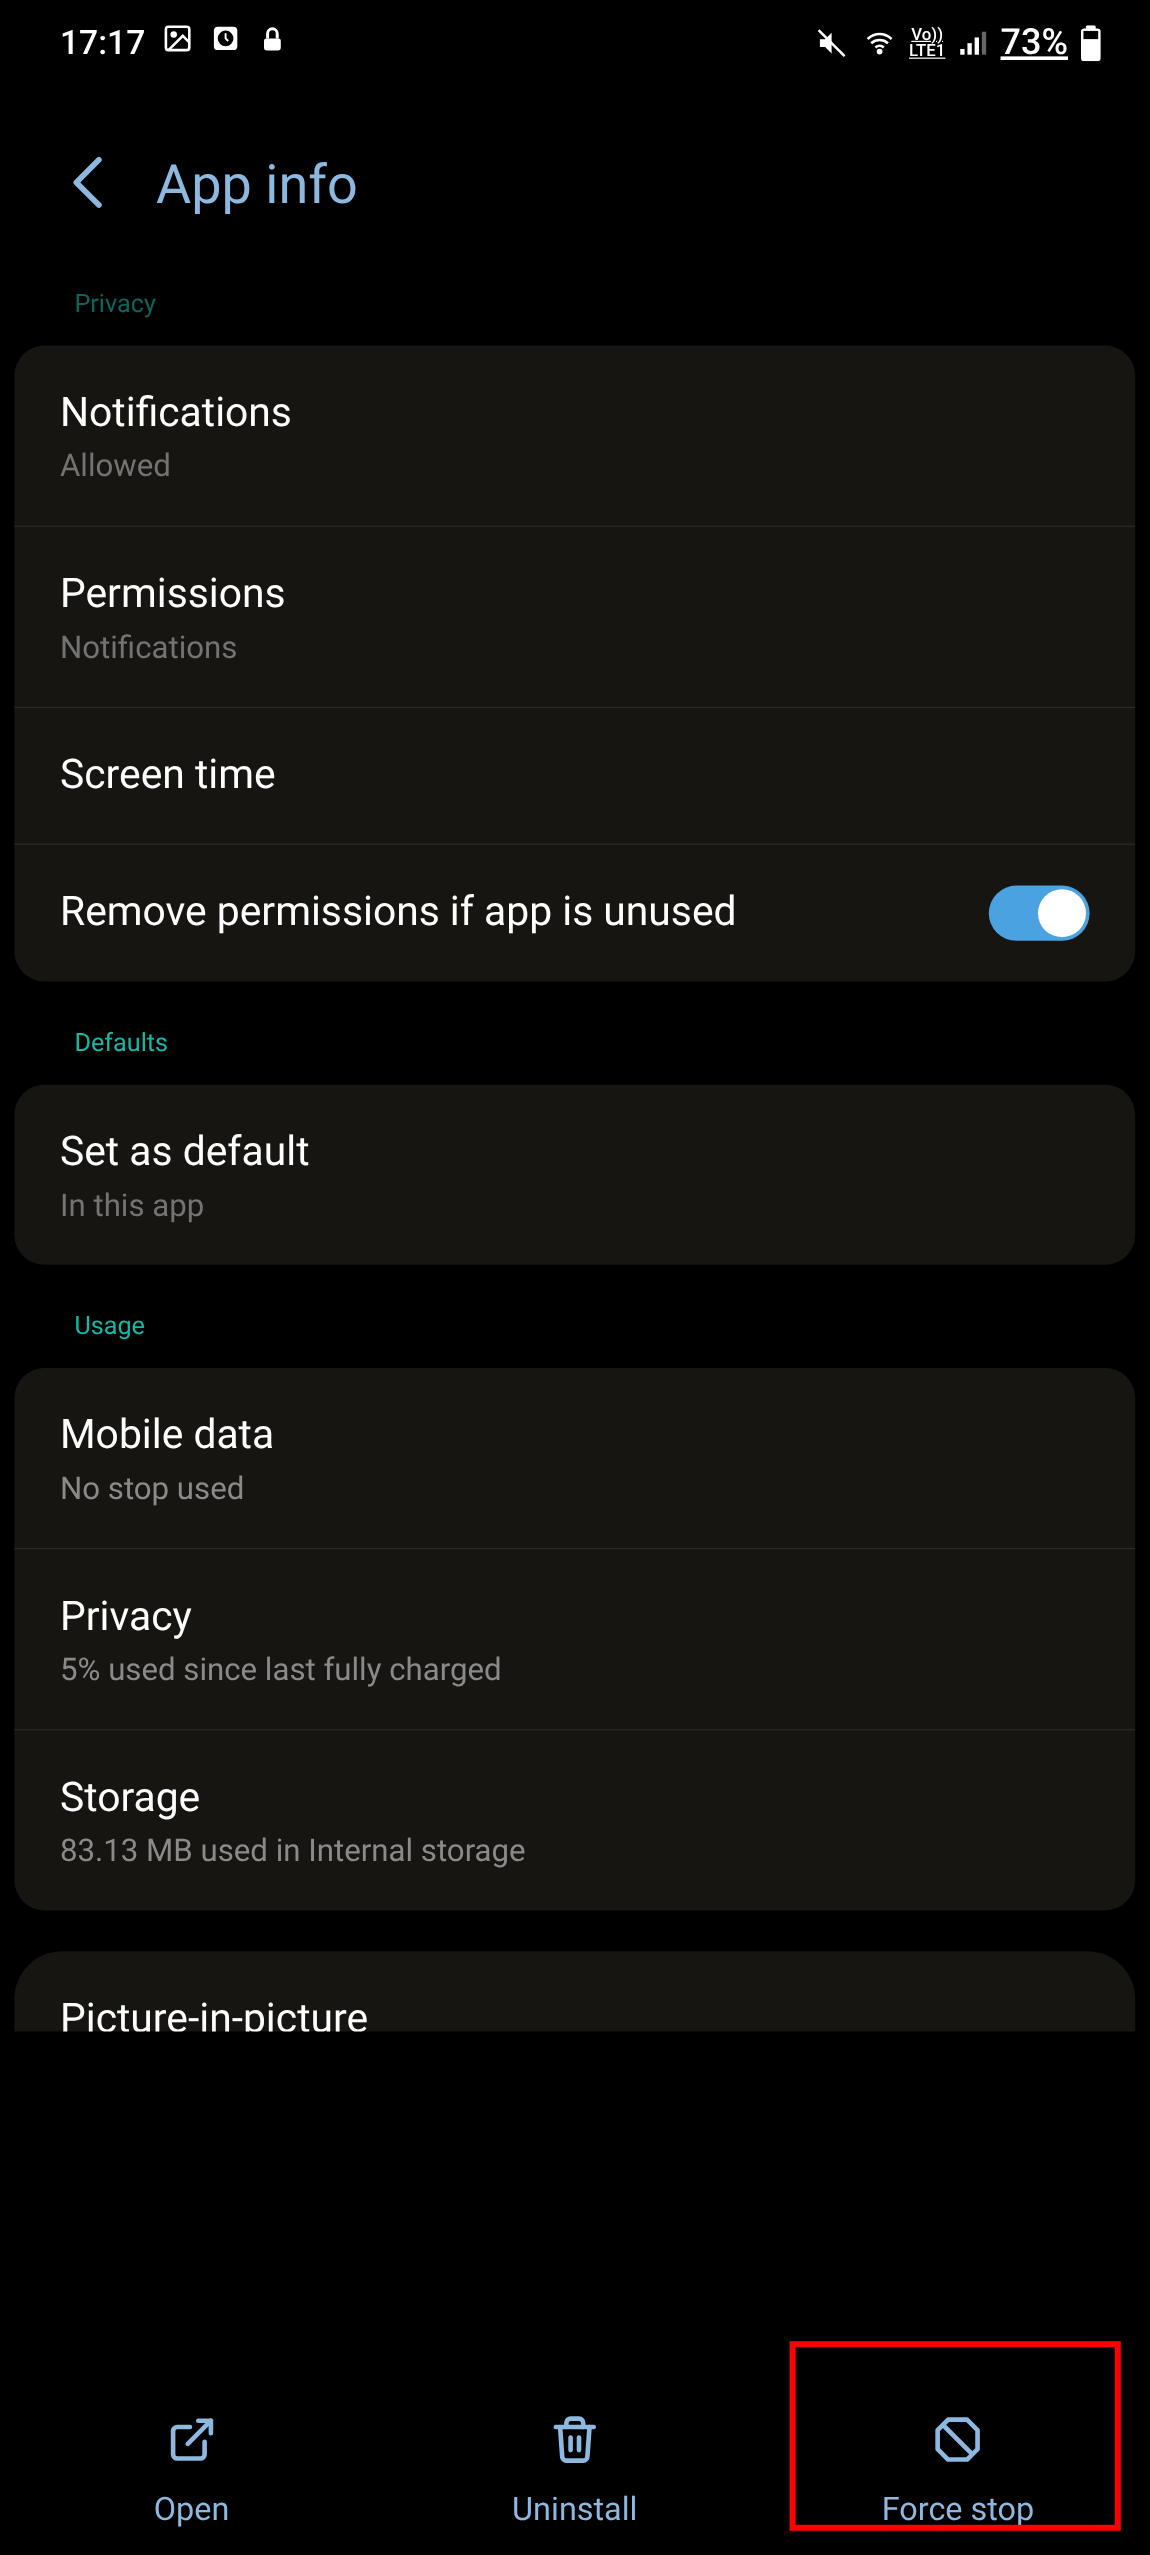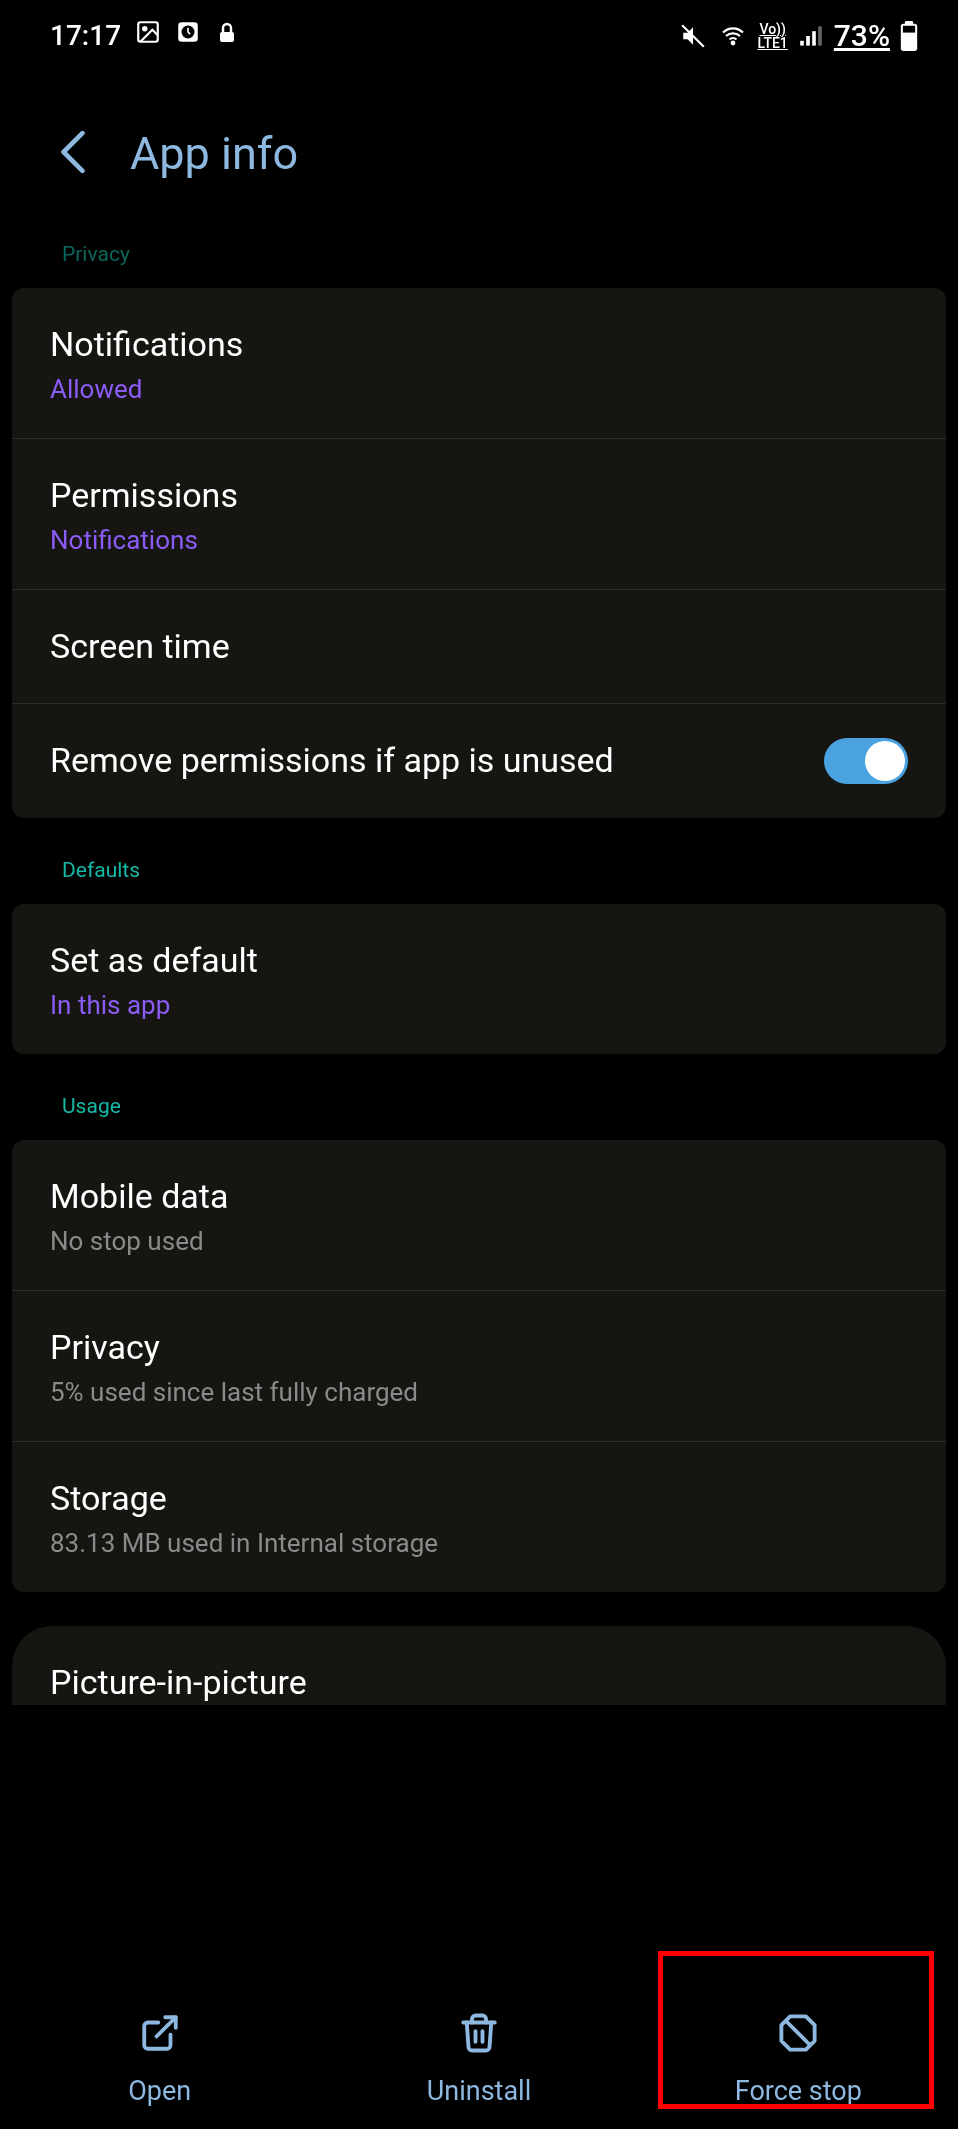--- a/index.html
+++ b/index.html
@@ -37,30 +37,30 @@
     }
     .content { padding: 0 12px; }
     .section-label {
       color: #14b8a6;
       font-size: 21px;
       padding: 14px 34px 22px 50px;
     }
     .section-label.faded { opacity: 0.55; }
     .card {
       background: #171512;
-      border-radius: 12px;
+      border-radius: 25px;
       overflow: hidden;
     }
     .row {
       padding: 34px 38px;
       position: relative;
     }
     .row + .row { border-top: 1px solid #2b2b2b; }
     .row-title { font-size: 34px; color: #fff; line-height: 1.3; }
-    .row-sub { font-size: 26px; color: #8b5cf6; margin-top: 8px; }
+    .row-sub { font-size: 26px; color: #737373; margin-top: 8px; }
     .row-sub.muted { color: #8a8a8a; }
     .toggle-row {
       display: flex;
       align-items: center;
       justify-content: space-between;
       gap: 24px;
     }
     .toggle {
       width: 84px;
       height: 46px;
@@ -104,21 +104,21 @@
       bottom: 20px;
       width: 276px;
       height: 158px;
       border: 5px solid #ff0000;
       pointer-events: none;
     }
     .peek-card {
       background: #171512;
       border-radius: 40px 40px 0 0;
       padding: 34px 38px 0;
-      height: 79px;
+      height: 67px;
       overflow: hidden;
     }
   </style>
 </head>
 <body>
 
 <div class="status-bar">
   <div class="status-left">
     <span>17:17</span>
     <span class="status-icon">

